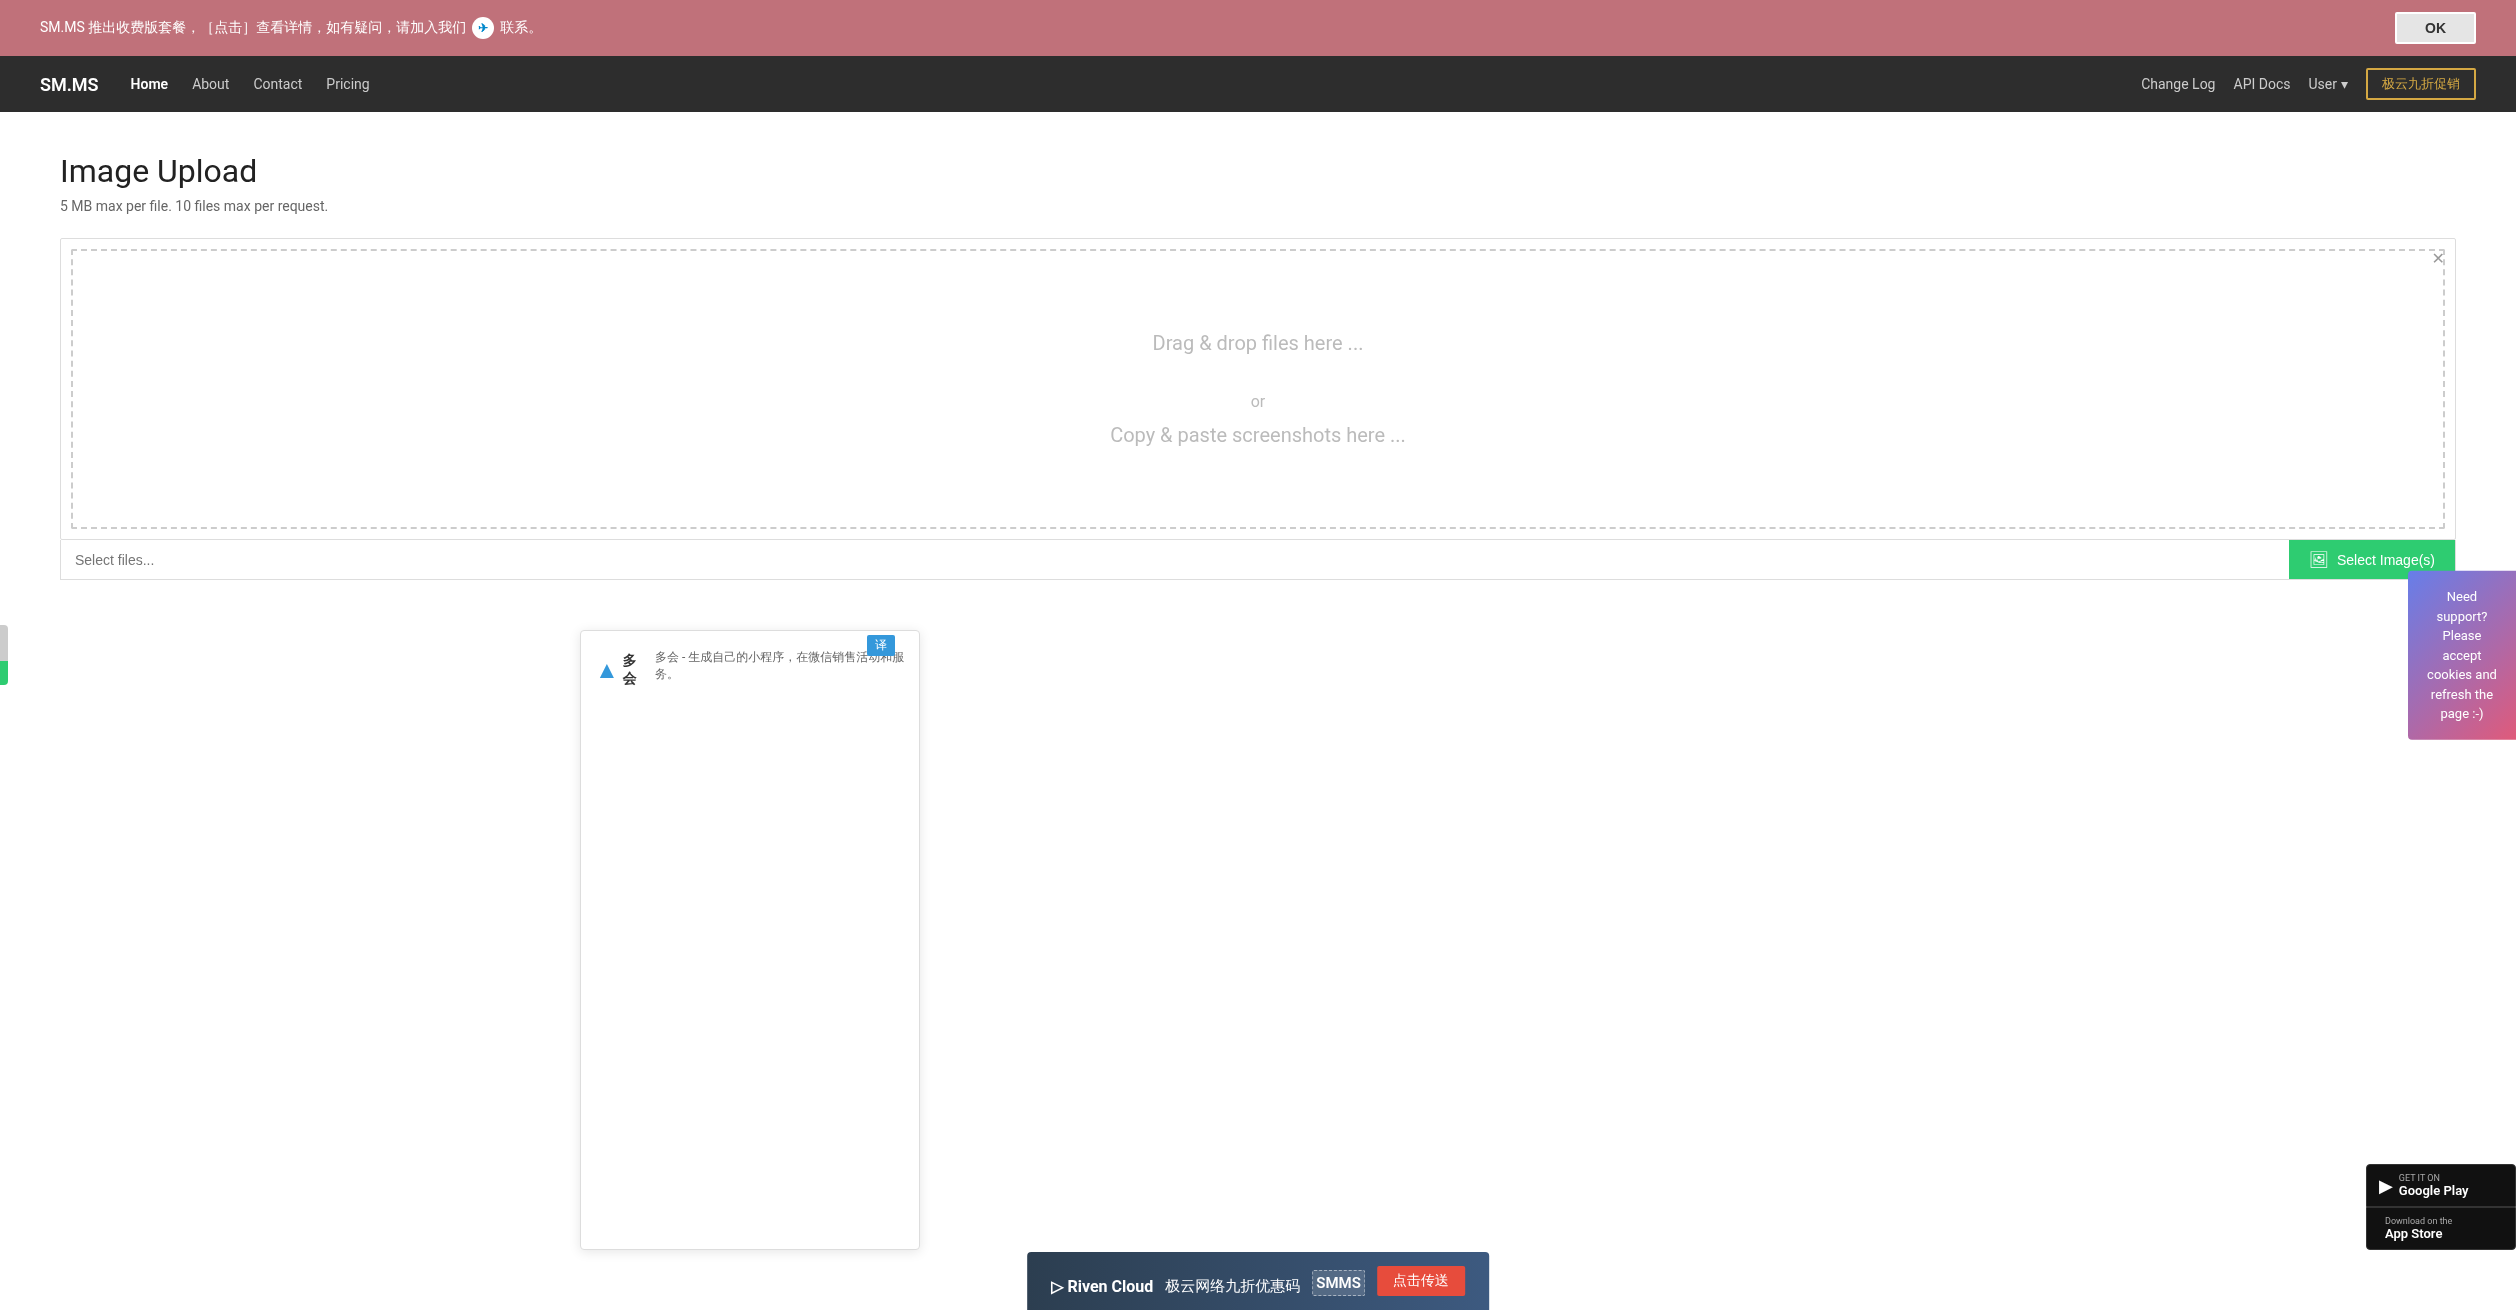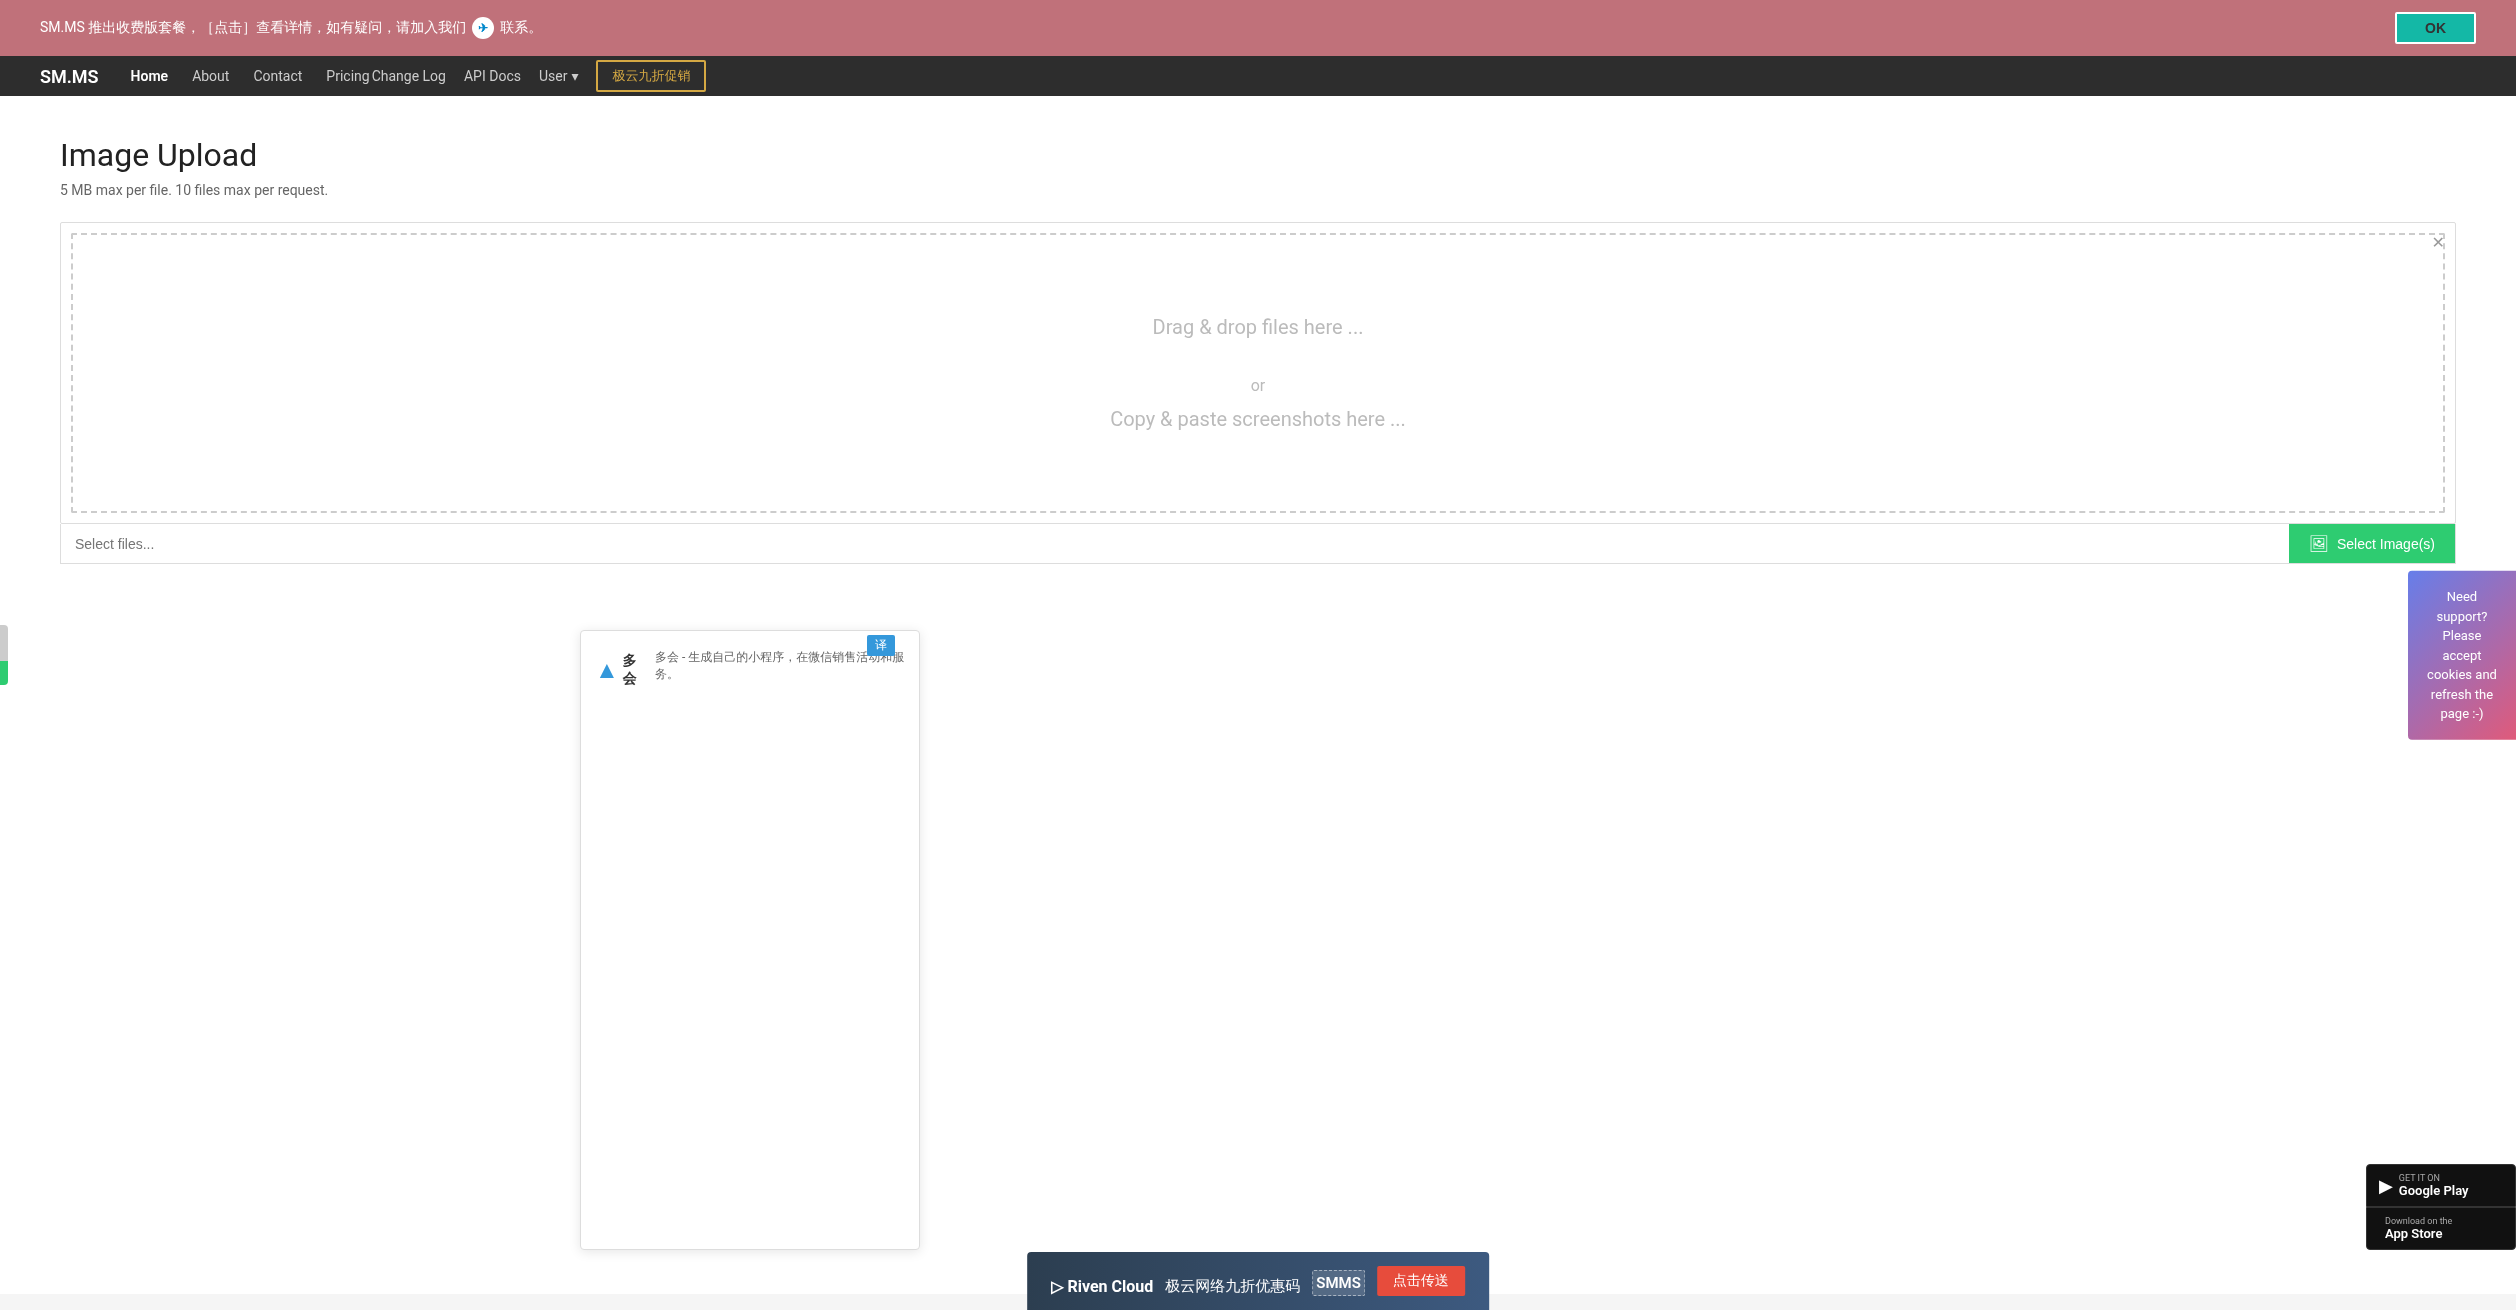--- a/index.html
+++ b/index.html
@@ -20,38 +20,38 @@
     .telegram-icon {
       width: 22px; height: 22px;
       background: white;
       border-radius: 50%;
       display: inline-flex; align-items: center; justify-content: center;
       color: #0088cc;
       font-size: 12px;
       font-weight: bold;
     }
     .ok-button {
-      background: #14b8a6;
+      background: #e5e5e5;
       border: 2px solid white;
       color: #333;
       padding: 6px 28px;
       font-size: 14px;
       font-weight: 600;
       cursor: pointer;
       border-radius: 2px;
     }
 
     
     .navbar {
       background: #2d2d2d;
       display: flex;
       align-items: center;
       padding: 0 40px;
-      height: 40px;
-      justify-content: flex-start;
+      height: 56px;
+      justify-content: space-between;
     }
     .navbar-left { display: flex; align-items: center; gap: 30px; }
     .navbar-brand { color: white; font-size: 18px; font-weight: 600; }
     .navbar-links { display: flex; gap: 20px; }
     .navbar-links a {
       color: #ccc;
       text-decoration: none;
       font-size: 14px;
       padding: 4px 2px;
     }

